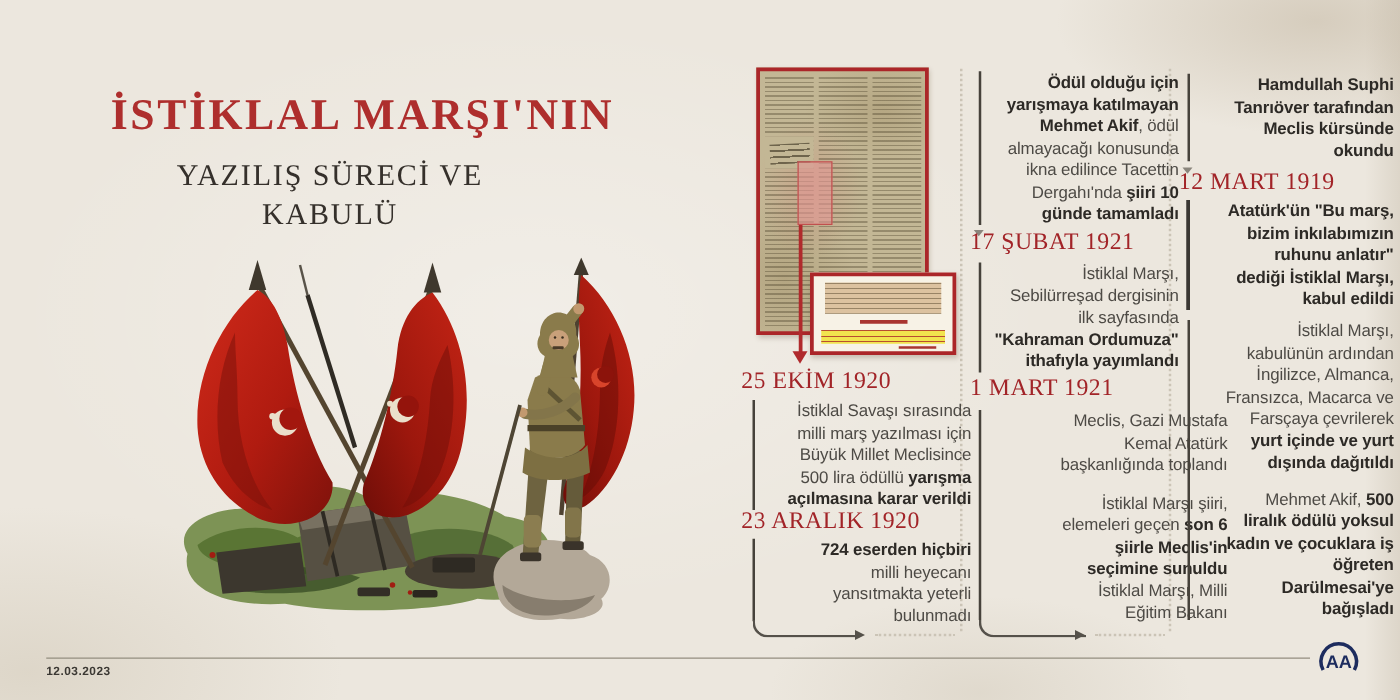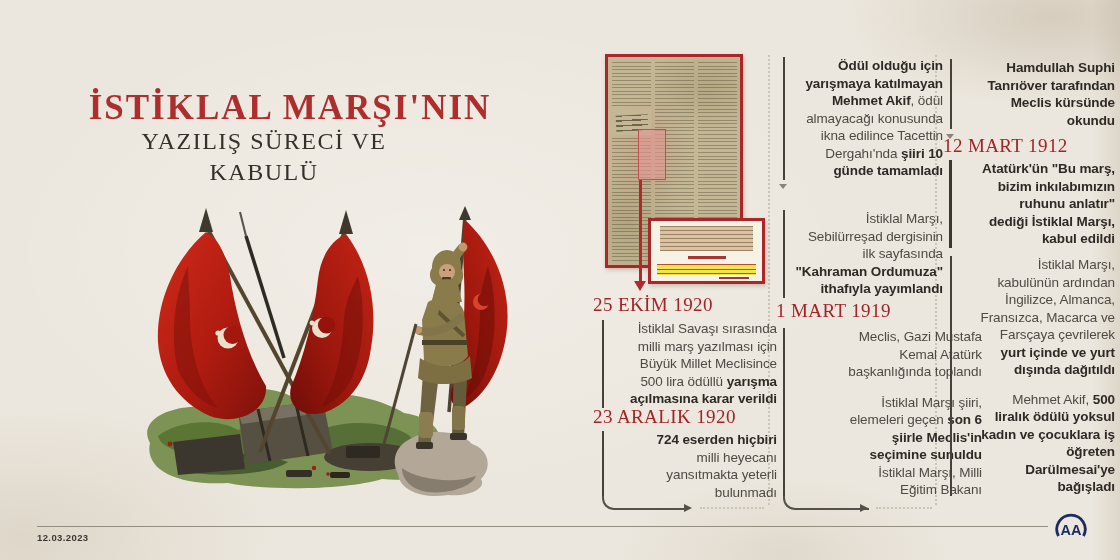--- a/index.html
+++ b/index.html
@@ -9,21 +9,21 @@
     background-color:#ece7de;
     background-image:
       radial-gradient(ellipse 320px 140px at 94% 3%, rgba(178,162,136,.38), transparent 65%),
       radial-gradient(ellipse 420px 220px at 2% 96%, rgba(188,176,152,.30), transparent 60%),
       radial-gradient(ellipse 260px 120px at 70% 99%, rgba(180,168,144,.22), transparent 65%),
       radial-gradient(ellipse 600px 340px at 38% 45%, rgba(255,255,255,.28), transparent 70%),
       linear-gradient(to left, rgba(165,150,125,.22), transparent 2.5%);
   }
   
   .title{
-    position:absolute;left:40px;top:88px;width:500px;text-align:center;
+    position:absolute;left:40px;top:72px;width:500px;text-align:center;
     font-family:"Liberation Serif",serif;font-weight:bold;
     font-size:35px;letter-spacing:2px;color:#ae2e2d;white-space:pre;
   }
   .subtitle{
     position:absolute;left:14px;top:126px;width:500px;text-align:center;
     font-family:"Liberation Serif",serif;font-size:24px;letter-spacing:1.5px;
     color:#35302b;line-height:31px;white-space:pre-line;
   }
   
   .doc-large{
@@ -248,28 +248,29 @@
   <div class="tl-group" style="left:783px;top:57px;width:150px;">
     <div class="tl-para"><b>Ödül olduğu için
 yarışmaya katılmayan
 Mehmet Akif</b><span>, ödül
 almayacağı konusunda
 ikna edilince Tacettin
 Dergahı'nda </span><b>şiiri 10
 günde tamamladı</b></div>
   </div>
   <div class="chev" style="left:779px;top:184px;"></div>
+  <div class="tl-head" style="left:776px;top:183px;">17 ŞUBAT 1921</div>
   <div class="tl-group" style="left:783px;top:210px;width:150px;">
     <div class="tl-para"><span>İstiklal Marşı,
 Sebilürreşad dergisinin
 ilk sayfasında
 </span><b>"Kahraman Ordumuza"
 ithafıyla yayımlandı</b></div>
   </div>
-  <div class="tl-head" style="left:776px;top:300px;">1 MART 1919</div>
+  <div class="tl-head" style="left:776px;top:300px;">1 MART 1921</div>
   <div class="tl-group" style="left:783px;top:328px;width:150px;height:168px;padding-left:47px;">
     <div class="tl-para"><span>Meclis, Gazi Mustafa
 Kemal Atatürk
 başkanlığında toplandı</span></div>
     <div class="tl-para" style="margin-top:13px;"><span>İstiklal Marşı şiiri,
 elemeleri geçen </span><b>son 6
 şiirle Meclis'in
 seçimine sunuldu</b></div>
     <div class="tl-para" style="margin-top:0;"><span>İstiklal Marşı, Milli
 Eğitim Bakanı</span></div>
@@ -278,21 +279,21 @@
   <div class="arrow-r" style="left:860px;top:504px;"></div>
   <div class="dot-h" style="left:876px;top:507px;width:56px;"></div>
 
   <div class="tl-group" style="left:950px;top:59px;width:155px;">
     <div class="tl-para"><b>Hamdullah Suphi
 Tanrıöver tarafından
 Meclis kürsünde
 okundu</b></div>
   </div>
   <div class="chev" style="left:946px;top:134px;"></div>
-  <div class="tl-head" style="left:943px;top:135px;">12 MART 1912</div>
+  <div class="tl-head" style="left:943px;top:135px;">12 MART 1919</div>
   <div class="tl-group thick" style="left:949px;top:160px;width:155px;">
     <div class="tl-para"><b>Atatürk'ün "Bu marş,
 bizim inkılabımızın
 ruhunu anlatır"
 dediği İstiklal Marşı,
 kabul edildi</b></div>
   </div>
   <div class="tl-group" style="left:950px;top:256px;width:155px;">
     <div class="tl-para"><span>İstiklal Marşı,
 kabulünün ardından

